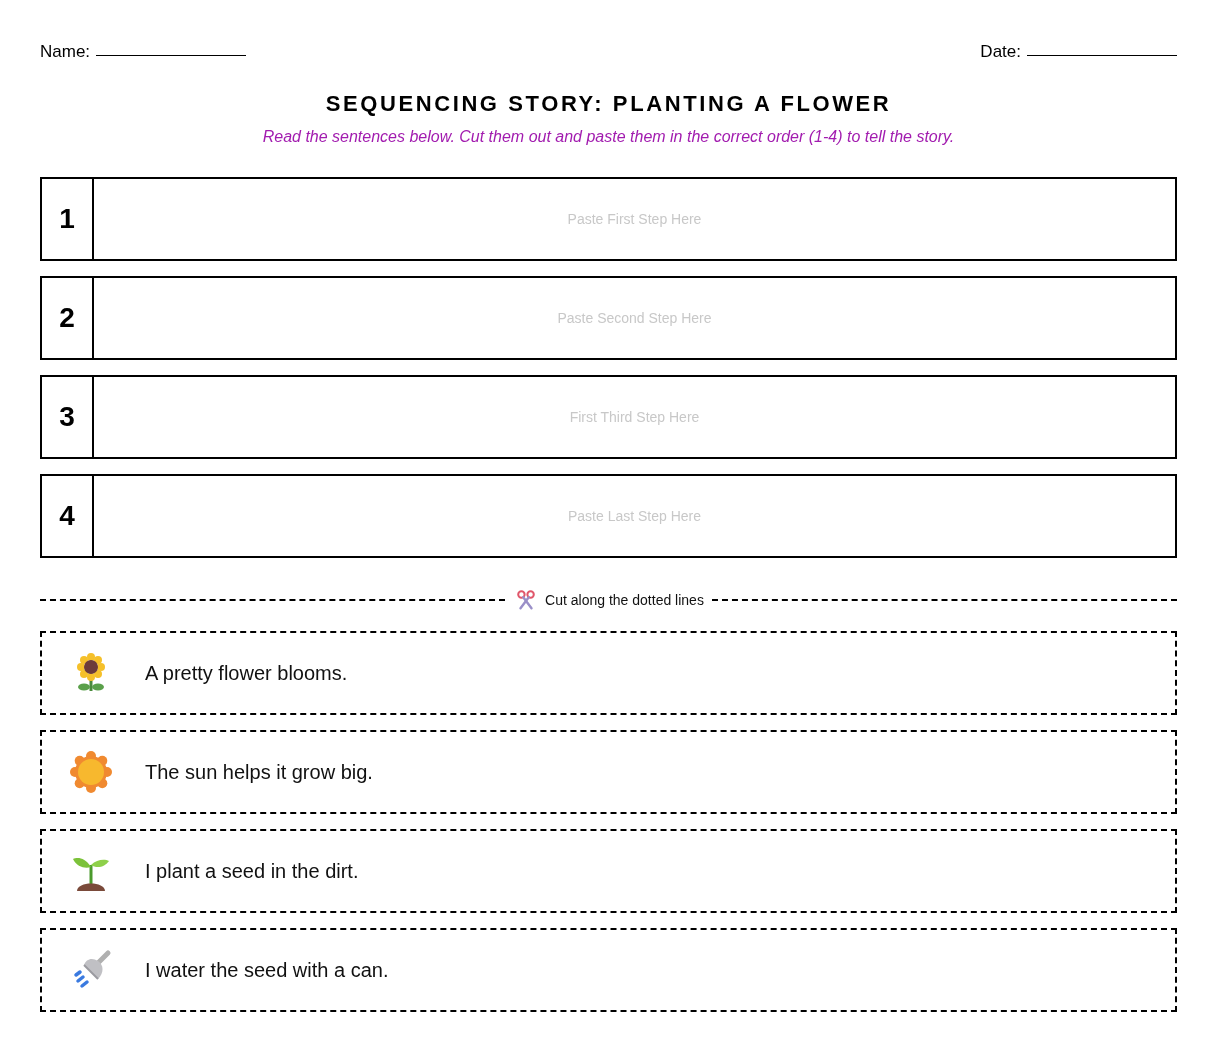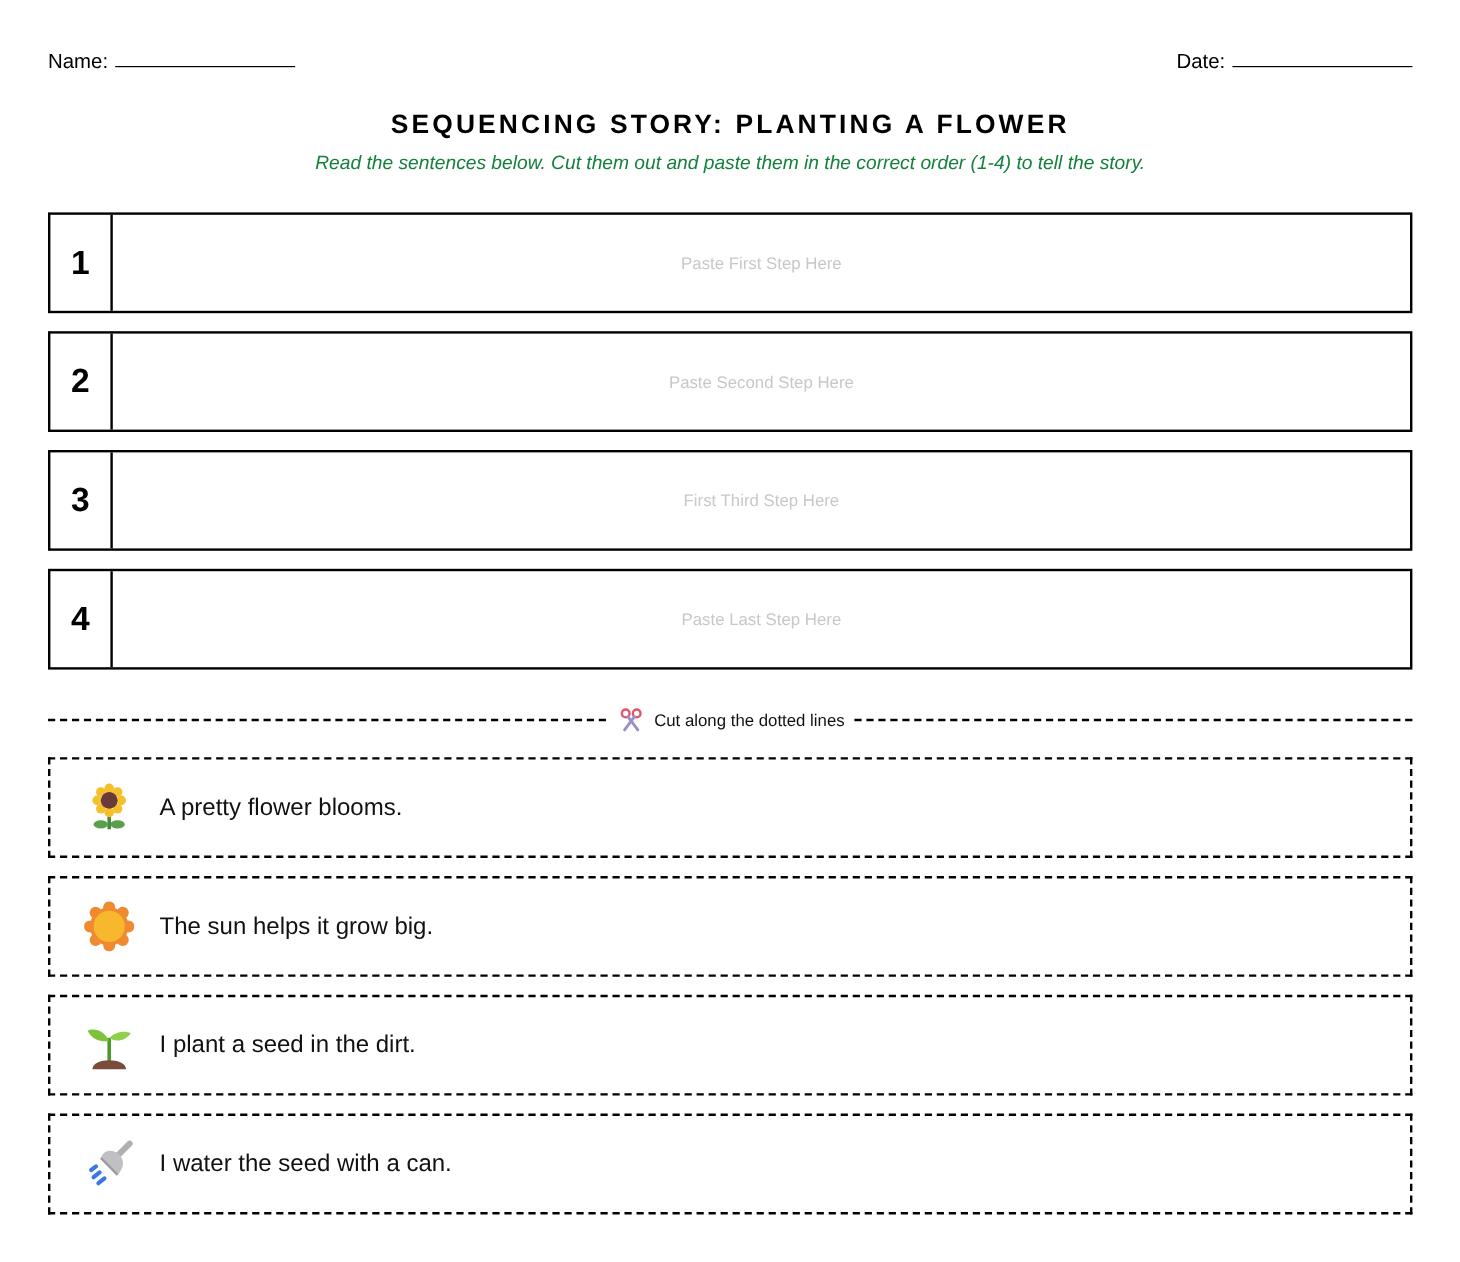--- a/index.html
+++ b/index.html
@@ -22,21 +22,21 @@
       display: inline-block; width: 150px; border-bottom: 1px solid #000;
       margin-left: 6px; margin-bottom: 6px; height: 1px;
     }
 
     .title {
       position: absolute; top: 91px; left: 0; width: 1137px; text-align: center;
       font-size: 22px; font-weight: bold; letter-spacing: 2.6px;
     }
     .subtitle {
       position: absolute; top: 128px; left: 0; width: 1137px; text-align: center;
-      font-size: 16px; font-style: italic; color: #15803d;
+      font-size: 16px; font-style: italic; color: #a21caf;
     }
 
     .slots { position: absolute; top: 177px; left: 0; width: 1137px; }
     .slot {
       width: 1137px; height: 84px; border: 2px solid #000;
       display: flex; margin-bottom: 15px;
     }
     .slot .num {
       width: 52px; border-right: 2px solid #000;
       display: flex; align-items: center; justify-content: center;
@@ -58,21 +58,21 @@
     }
     .cut-line .scissors { margin-right: 8px; width: 22px; height: 22px; }
 
     .strips { position: absolute; top: 631px; left: 0; width: 1137px; }
     .strip {
       width: 1137px; height: 84px; border: 2px dashed #000;
       display: flex; align-items: center; margin-bottom: 15px;
       padding-left: 27px;
     }
     .strip .emoji { width: 44px; height: 44px; display: flex; align-items: center; justify-content: center; }
-    .strip .text { margin-left: 20px; font-size: 20px; color: #111; }
+    .strip .text { margin-left: 32px; font-size: 20px; color: #111; }
   </style>
 </head>
 <body>
 
 <div class="page">
 
   <div class="header-row">
     <div class="field">
       <span>Name:</span>
       <span class="line"></span>

